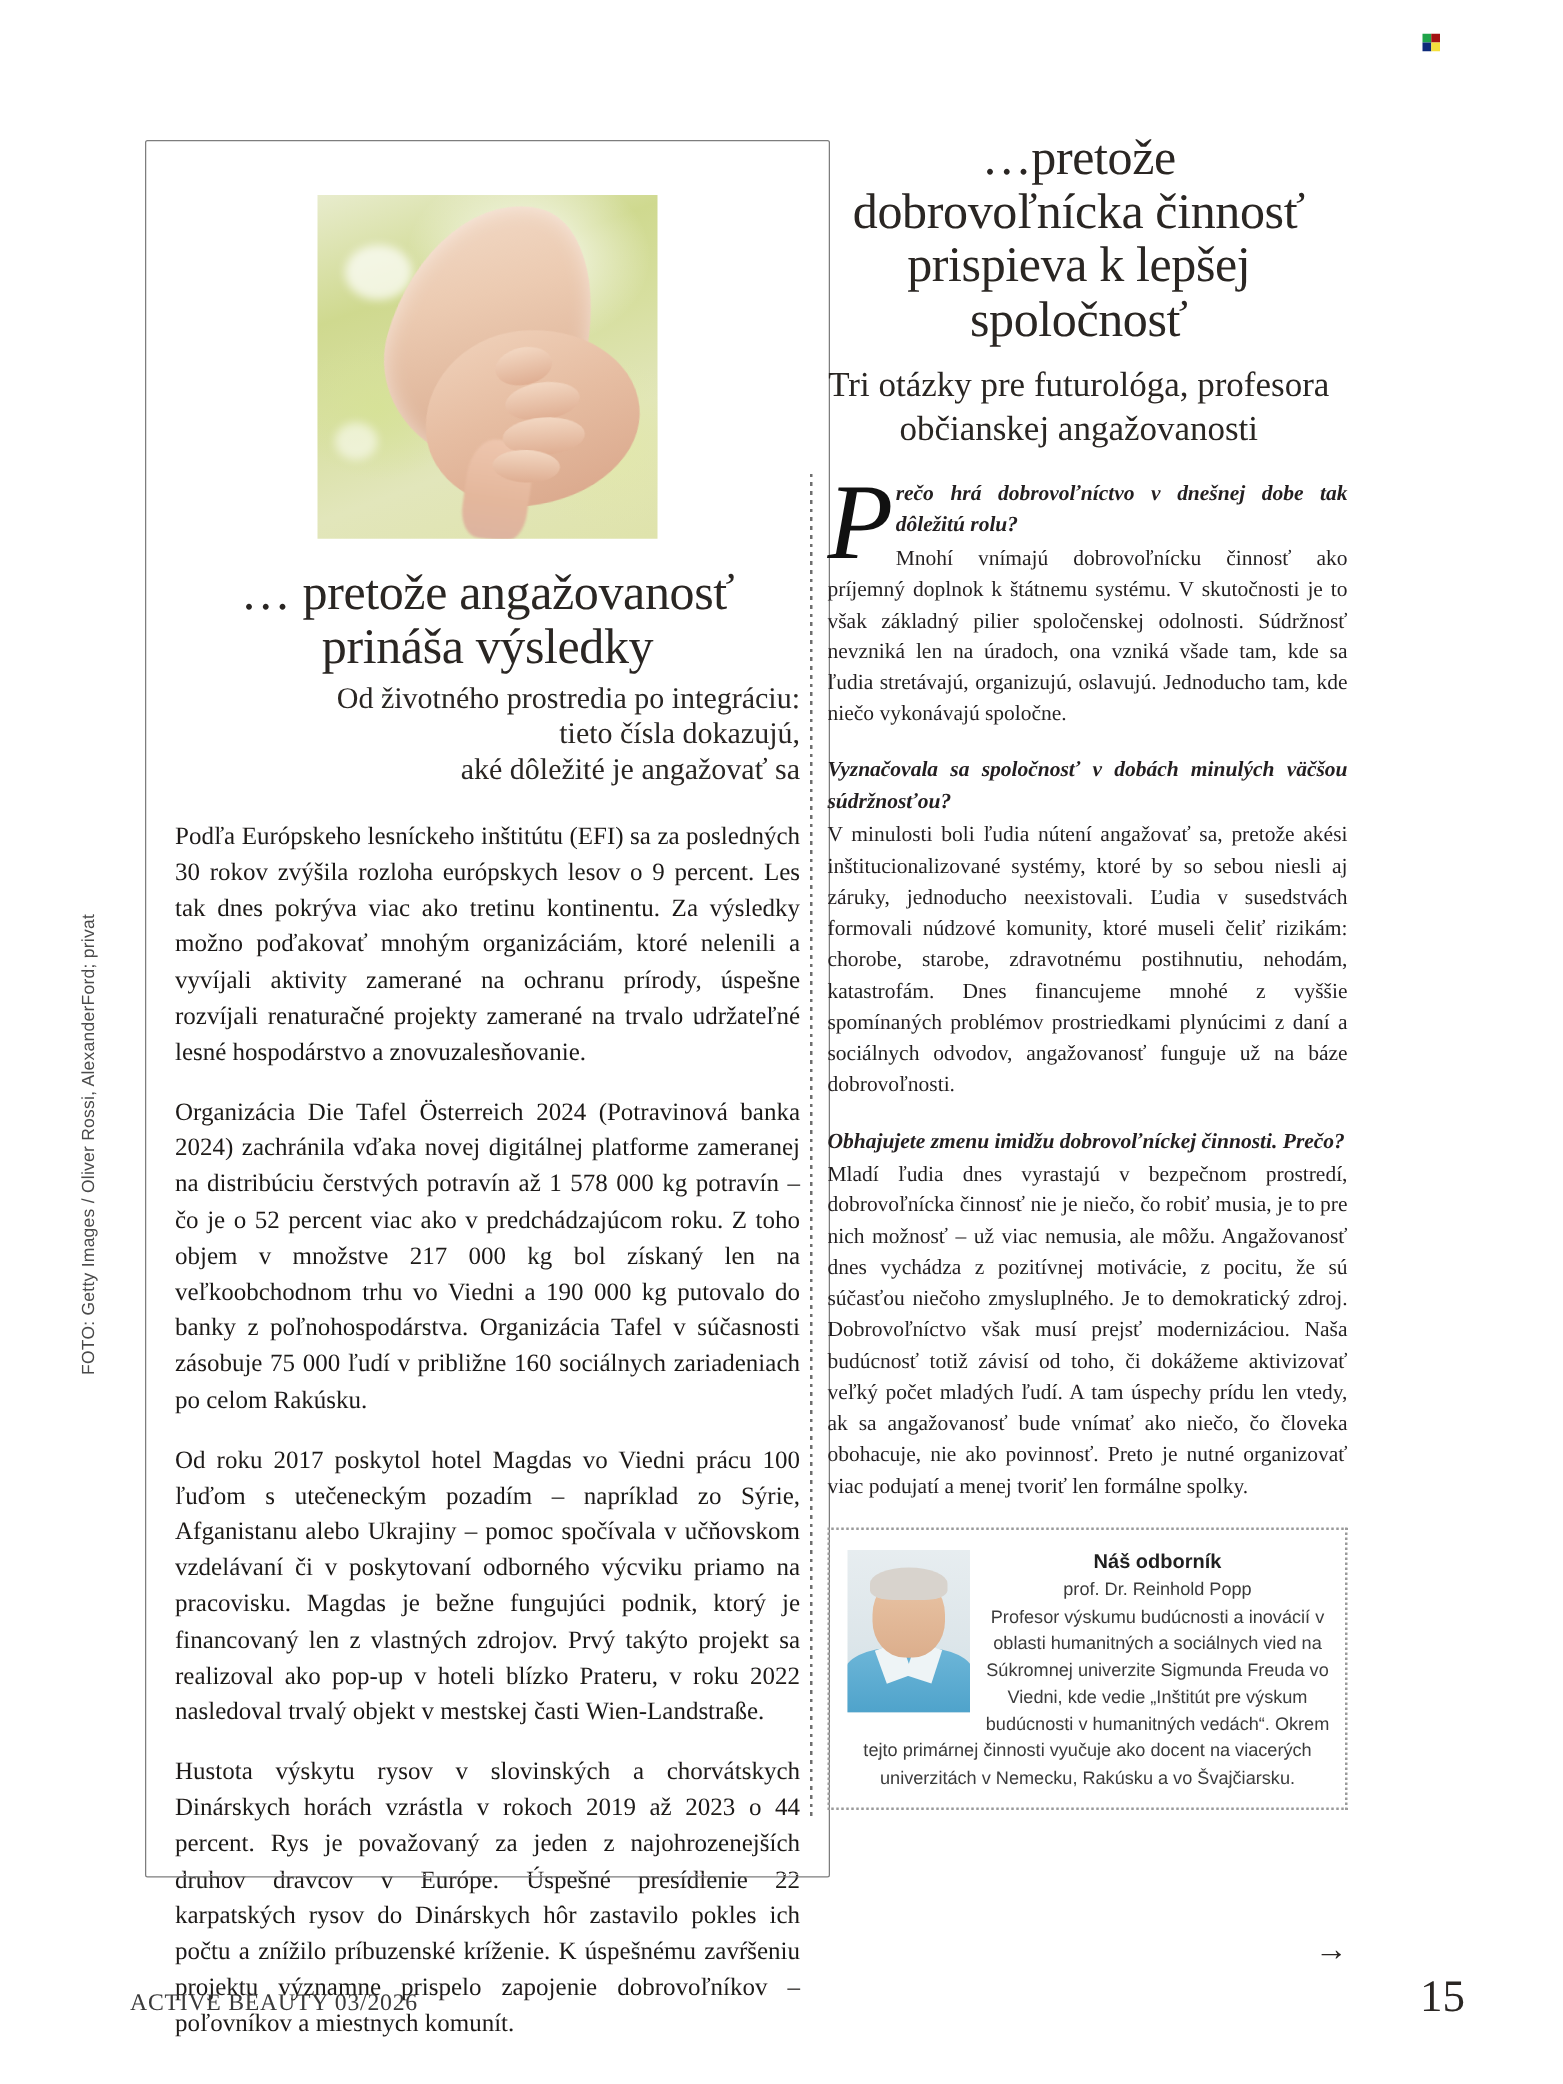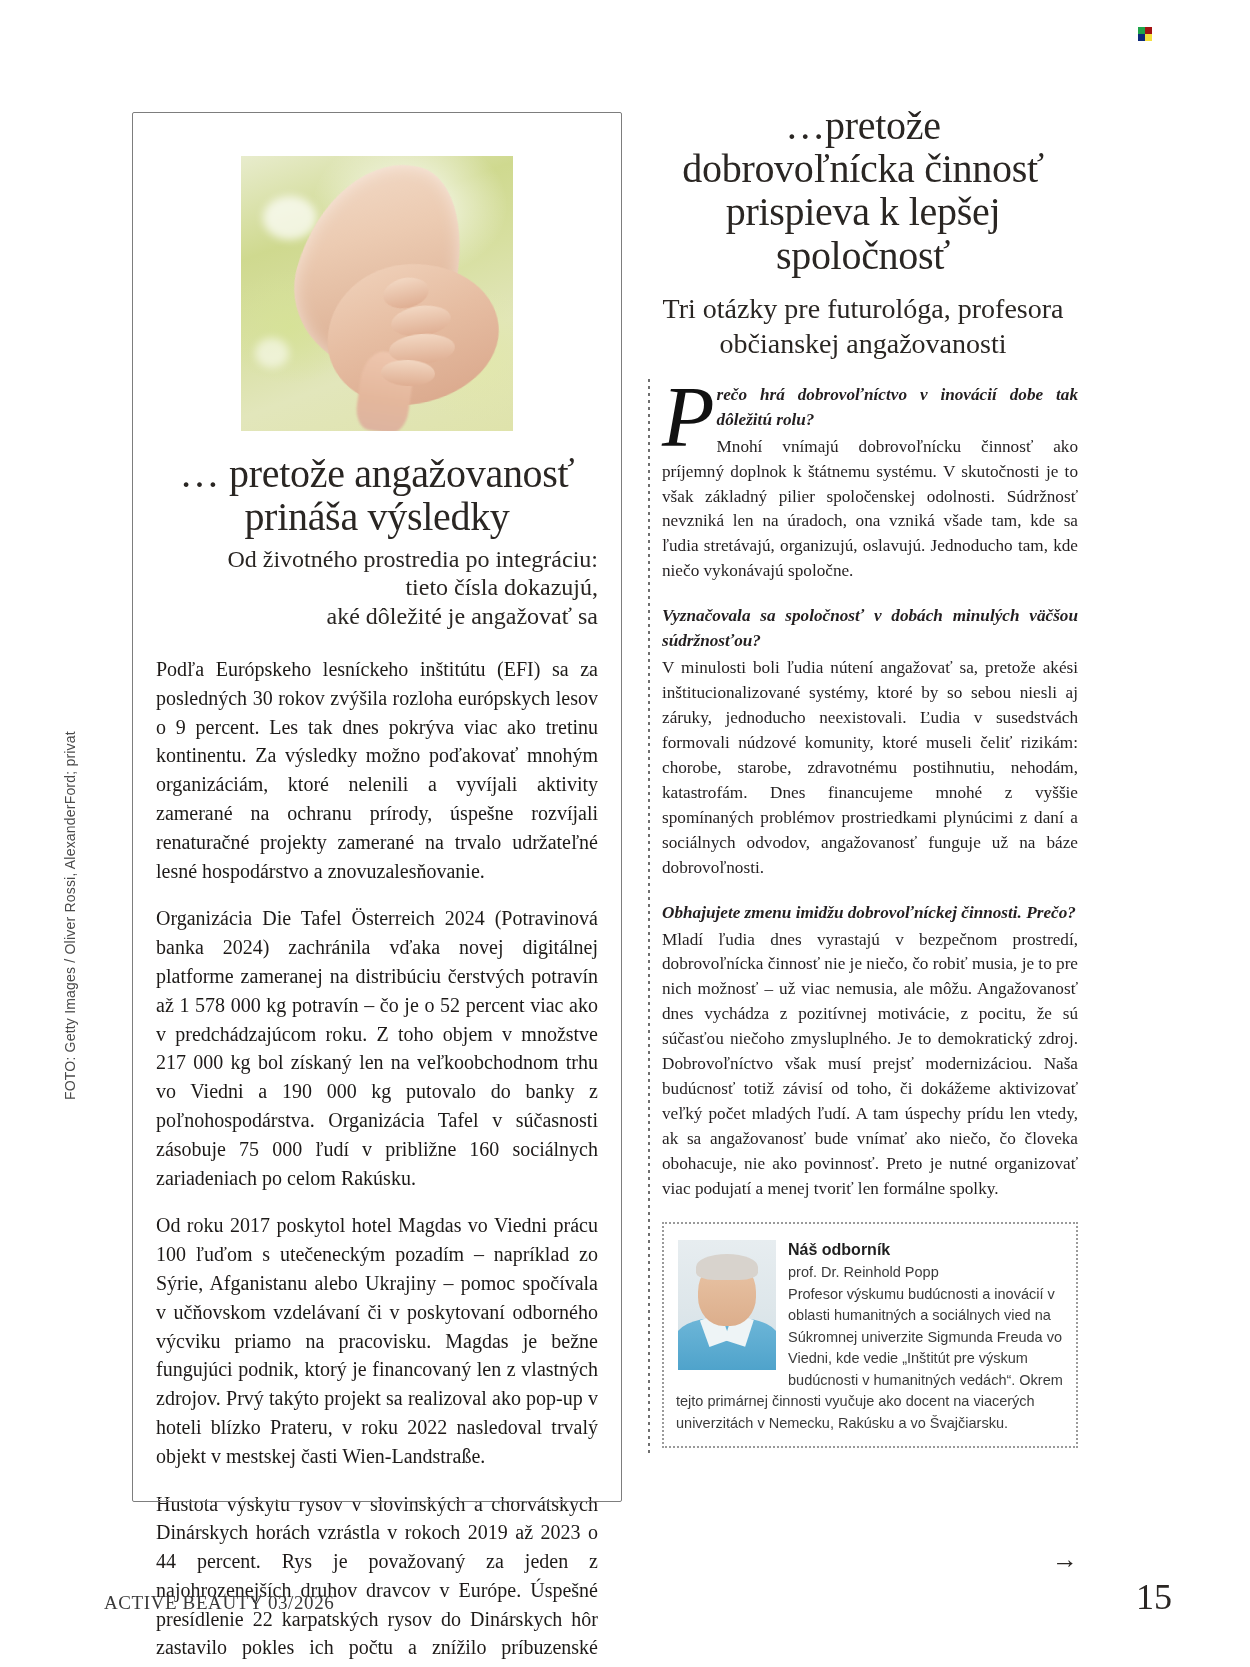--- a/index.html
+++ b/index.html
@@ -25,23 +25,23 @@
     height: 14px;
     display: grid;
     grid-template-columns: 1fr 1fr;
     grid-template-rows: 1fr 1fr;
   }
   #reg-mark i { display: block; }
 
   
   #left-col {
     position: absolute;
-    left: 132px;
+    left: 116px;
     top: 112px;
-    width: 490px;
+    width: 548px;
     height: 1390px;
     box-sizing: border-box;
     padding: 18px 24px 22px 24px;
   }
   
   #left-col:before {
     content: "";
     position: absolute;
     left: 0; top: 0; right: 0; bottom: 0;
     border: 1px solid #7d7d7d;
@@ -202,21 +202,21 @@
 
   
   #expert-box {
     position: relative;
     margin-top: 10px;
     padding: 16px 14px 14px 14px;
     font-family: "Liberation Sans", sans-serif;
     font-size: 14.5px;
     line-height: 1.48;
     color: #3b3b3b;
-    text-align: left;
+    text-align: center;
   }
   #expert-box:before {
     content: "";
     position: absolute;
     left: 0; top: 0; right: 0; bottom: 0;
     border: 2px dotted #9a9a9a;
   }
   #expert-photo {
     float: left;
     width: 98px;
@@ -363,21 +363,21 @@
 
   <div class="kicker-sub">
     <div>Tri otázky pre futurológa, profesora</div>
     <div>občianskej angažovanosti</div>
   </div>
 
   <div id="qa">
 
     <div class="dropcap-wrap">
       <span class="dropcap">P</span>
-      <p class="q">rečo hrá dobrovoľníctvo v inovácií dobe tak dôležitú rolu?</p>
+      <p class="q">rečo hrá dobrovoľníctvo v dnešnej dobe tak dôležitú rolu?</p>
       <p class="a first">Mnohí vnímajú dobrovoľnícku činnosť ako príjemný doplnok k štátnemu systému. V skutočnosti je to však základný pilier spoločenskej odolnosti. Súdržnosť nevzniká len na úradoch, ona vzniká všade tam, kde sa ľudia stretávajú, organizujú, oslavujú. Jednoducho tam, kde niečo vykonávajú spoločne.</p>
     </div>
 
     <div>
       <p class="q">Vyznačovala sa spoločnosť v dobách minulých väčšou súdržnosťou?</p>
       <p class="a">V minulosti boli ľudia nútení angažovať sa, pretože akési inštitucionalizované systémy, ktoré by so sebou niesli aj záruky, jednoducho neexistovali. Ľudia v susedstvách formovali núdzové komunity, ktoré museli čeliť rizikám: chorobe, starobe, zdravotnému postihnutiu, nehodám, katastrofám. Dnes financujeme mnohé z vyššie spomínaných problémov prostriedkami plynúcimi z daní a sociálnych odvodov, angažovanosť funguje už na báze dobrovoľnosti.</p>
     </div>
 
     <div>
       <p class="q">Obhajujete zmenu imidžu dobrovoľníckej činnosti. Prečo?</p>

